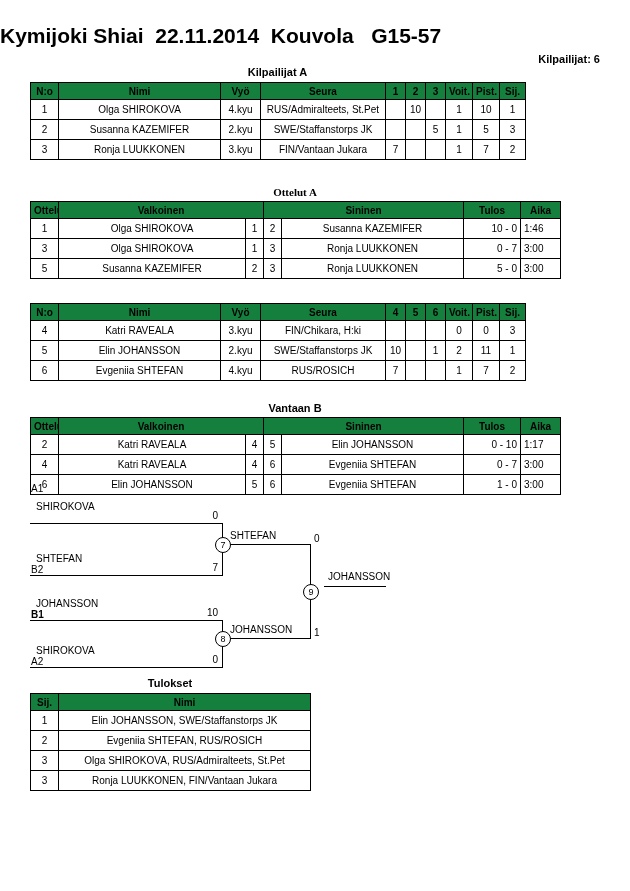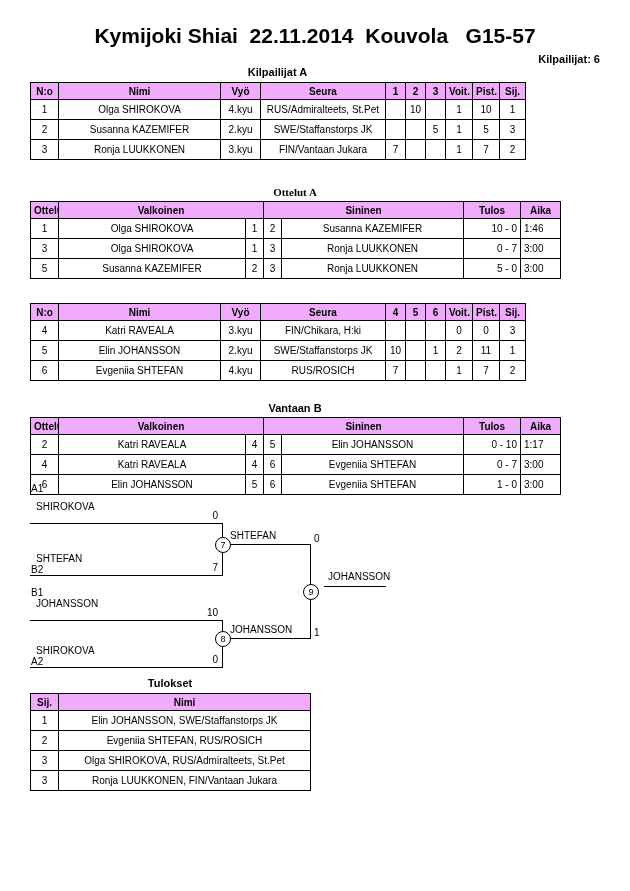--- a/index.html
+++ b/index.html
@@ -1,23 +1,23 @@
 <!DOCTYPE html>
 <html><head>
 <meta charset="utf-8">
 <style>
   html,body{margin:0;padding:0;}
   body{width:630px;height:891px;background:#fff;color:#000;font-family:"Liberation Sans",sans-serif;}
   .page{position:relative;width:630px;height:891px;background:#fff;overflow:hidden;}
-  .page-title{position:absolute;top:24px;left:0;width:100%;text-align:center;font-size:21px;font-weight:bold;white-space:pre;}
+  .page-title{position:absolute;top:24px;left:0;width:100%;text-align:left;font-size:21px;font-weight:bold;white-space:pre;}
   .comp-count{position:absolute;top:53px;right:30px;font-size:11px;font-weight:bold;}
   .sec-title{position:absolute;font-size:11px;font-weight:bold;text-align:center;}
   table.tbl{position:absolute;border-collapse:collapse;table-layout:fixed;font-size:10px;background:#fff;}
   .tbl th,.tbl td{border:1px solid #000;padding:0 3px;overflow:hidden;white-space:nowrap;height:19px;}
-  .tbl thead th{background:#f0abfc;height:16px;font-weight:bold;text-align:center;font-size:10px;}
+  .tbl thead th{background:#15803d;height:16px;font-weight:bold;text-align:center;font-size:10px;}
   .al{text-align:center}.ac{text-align:center}.ar{text-align:right}
   .tulos{text-align:right;padding-right:7px}
   .aika{text-align:left;padding-left:6px}
   .bk-name{position:absolute;font-size:10px;white-space:nowrap;}
   .bk-seed{position:absolute;font-size:10px;}
   .bk-score{position:absolute;font-size:10px;}
   .bk-line{position:absolute;height:1px;background:#000;}
   .bk-vline{position:absolute;width:1px;background:#000;}
   .bk-circle{position:absolute;width:14px;height:14px;border:1px solid #000;border-radius:50%;background:#fff;font-size:9px;display:flex;align-items:center;justify-content:center;z-index:2;}
 </style>
@@ -278,21 +278,21 @@
     <span class="bk-score" style="left:190px;top:562px;width:28px;text-align:right;">7</span>
     <div class="bk-line" style="left:30px;top:575px;width:192px;"></div>
     <div class="bk-vline" style="left:222px;top:523px;height:53px;"></div>
 
     <div class="bk-line" style="left:222px;top:544px;width:88px;"></div>
     <div class="bk-circle" style="left:215px;top:537px;">7</div>
     <span class="bk-name" style="left:230px;top:530px;">SHTEFAN</span>
     <span class="bk-score" style="left:314px;top:533px;">0</span>
 
     <span class="bk-name" style="left:36px;top:598px;">JOHANSSON</span>
-    <span class="bk-seed" style="left:31px;top:587px;">B1</span>
+    <span class="bk-seed" style="left:31px;top:609px;font-weight:bold;">B1</span>
     <span class="bk-score" style="left:190px;top:607px;width:28px;text-align:right;">10</span>
     <div class="bk-line" style="left:30px;top:620px;width:192px;"></div>
 
     <span class="bk-name" style="left:36px;top:645px;">SHIROKOVA</span>
     <span class="bk-seed" style="left:31px;top:656px;">A2</span>
     <span class="bk-score" style="left:190px;top:654px;width:28px;text-align:right;">0</span>
     <div class="bk-line" style="left:30px;top:667px;width:192px;"></div>
     <div class="bk-vline" style="left:222px;top:620px;height:48px;"></div>
 
     <div class="bk-line" style="left:222px;top:638px;width:88px;"></div>

